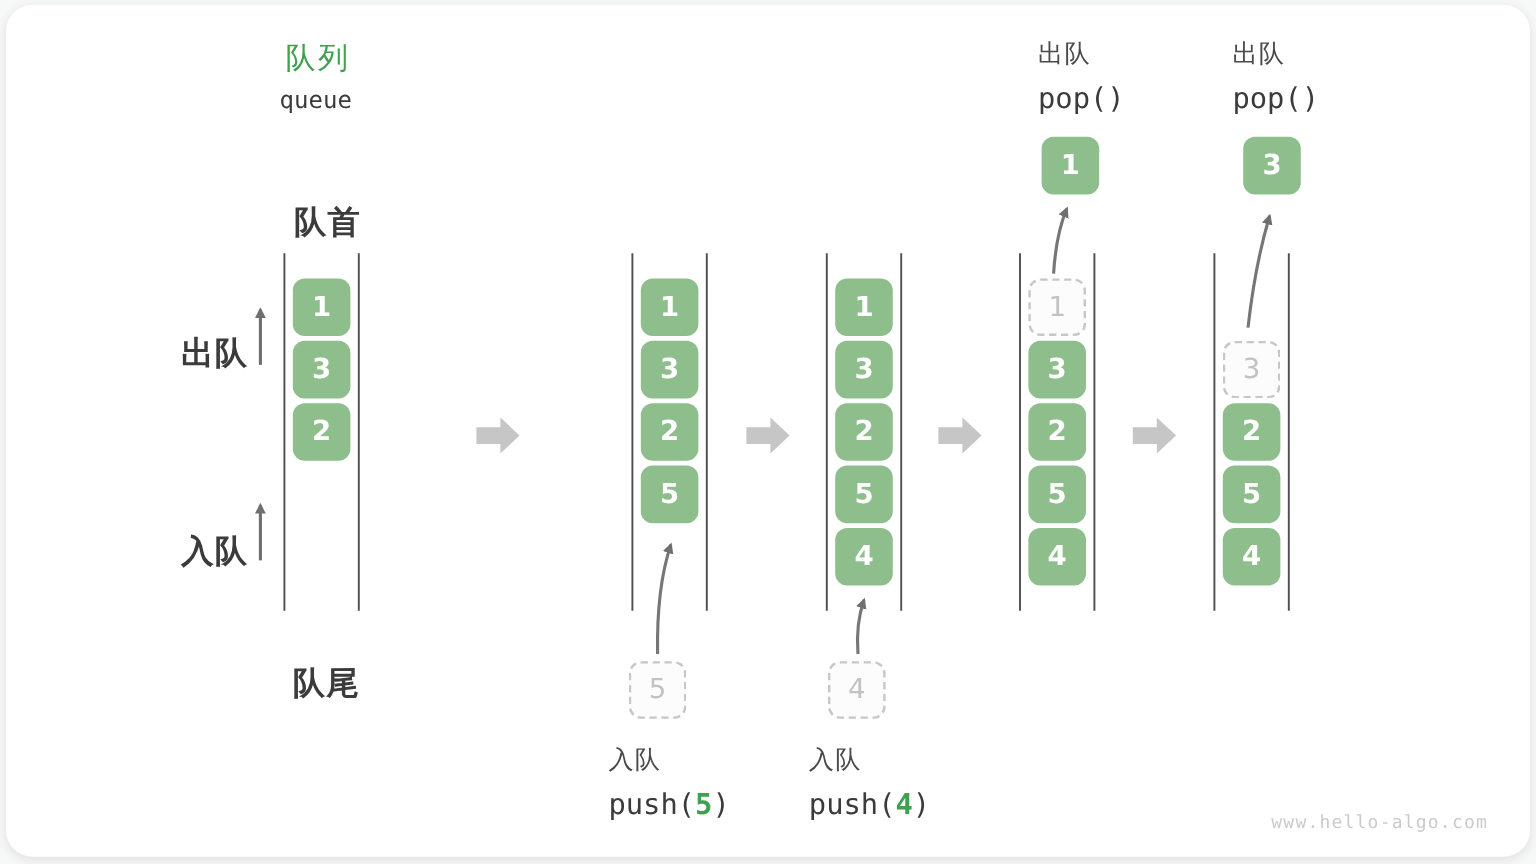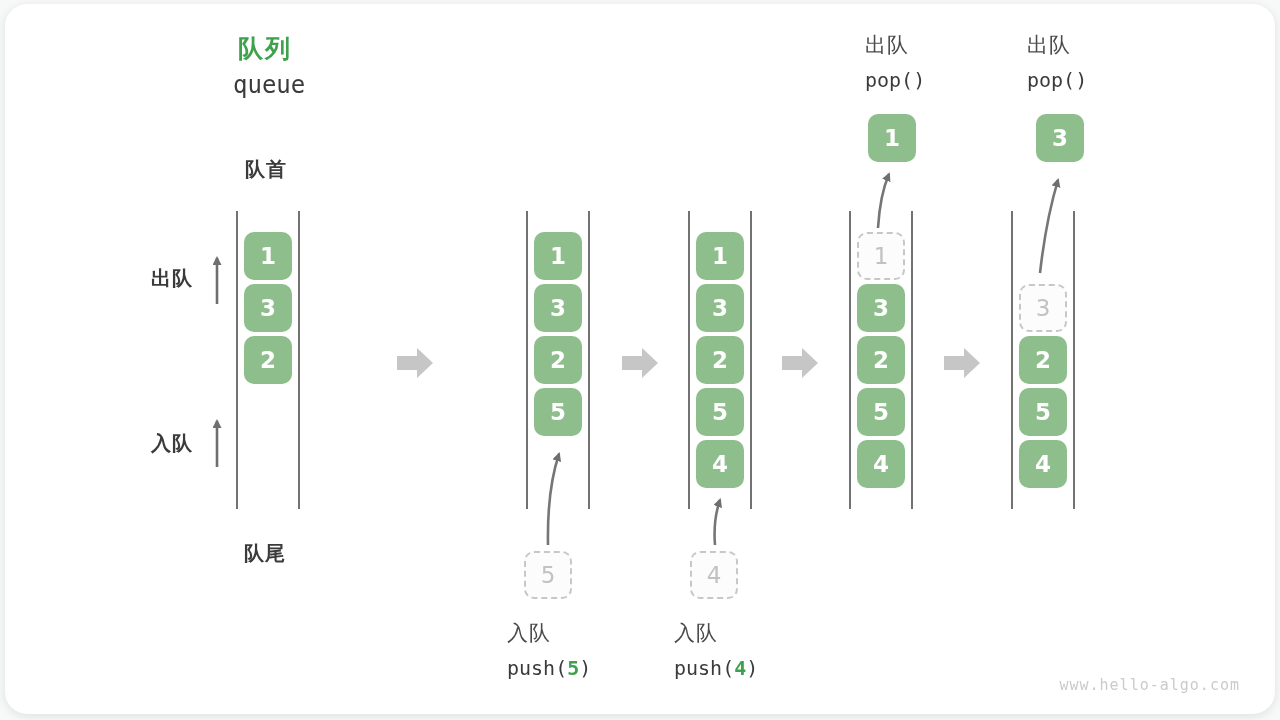--- a/index.html
+++ b/index.html
@@ -8,25 +8,25 @@
     font-family:"Liberation Sans","DejaVu Sans",sans-serif;
     -webkit-font-smoothing:antialiased;
   }
   .canvas{position:relative;width:1280px;height:720px;overflow:hidden;background:#f7f8f8;}
   .card{
     position:absolute;left:5px;top:4px;width:1270px;height:710px;
     background:#ffffff;border-radius:22px;
     box-shadow:0 2px 10px rgba(0,0,0,.10);
   }
   .abs{position:absolute;}
-  .zh{font-weight:700;font-size:20px;color:#3b3b3b;letter-spacing:1px;}
+  .zh{font-weight:700;font-size:27px;color:#3b3b3b;letter-spacing:1px;margin-top:11px;}
   .zh-light{font-weight:400;font-size:21px;color:#4a4a4a;letter-spacing:1px;}
-  .title-zh{font-weight:700;font-size:25px;color:#3da14d;letter-spacing:2px;text-align:right;}
-  .title-en{font-family:"DejaVu Sans Mono","Liberation Mono",monospace;font-size:24px;color:#3b3b3b;}
-  .op-code{font-family:"DejaVu Sans Mono","Liberation Mono",monospace;font-size:20px;color:#3b3b3b;margin-top:9px;}
+  .title-zh{font-weight:400;font-size:25px;color:#3da14d;letter-spacing:2px;text-align:right;}
+  .title-en{font-family:"DejaVu Sans Mono","Liberation Mono",monospace;font-size:20px;color:#3b3b3b;}
+  .op-code{font-family:"DejaVu Sans Mono","Liberation Mono",monospace;font-size:24px;color:#3b3b3b;margin-top:9px;}
   .op-code .arg{color:#3da14d;font-weight:700;}
   .block{
     position:absolute;width:48px;height:48px;box-sizing:border-box;
     background:#8dbe8b;border-radius:10px;color:#ffffff;
     font-weight:700;font-size:23px;
     display:flex;align-items:center;justify-content:center;
     font-family:"DejaVu Sans","Liberation Sans",sans-serif;
   }
   .block.ghost{
     background:#fcfcfc;border:2px dashed #c7c7c7;color:#c2c2c2;font-weight:400;

